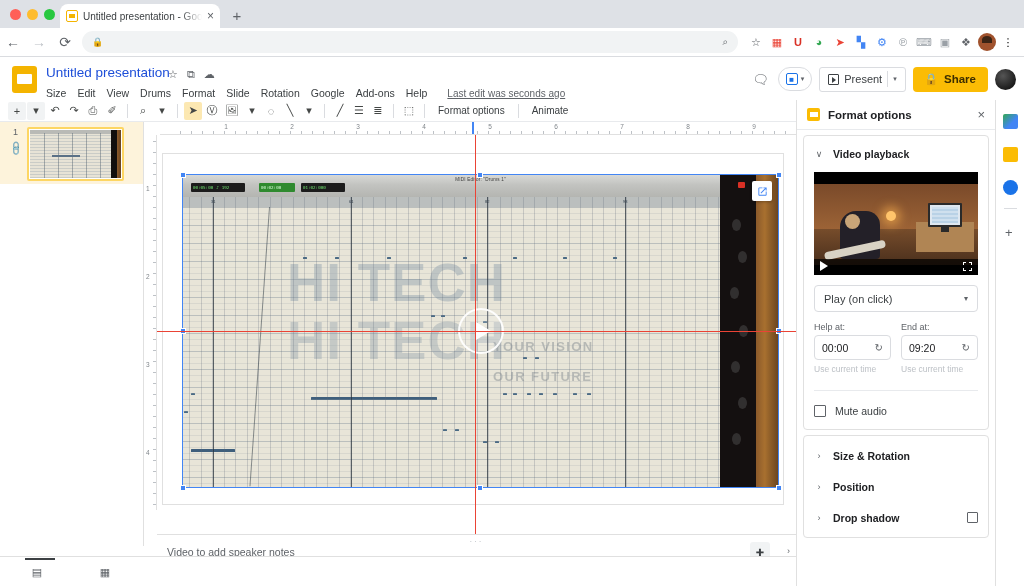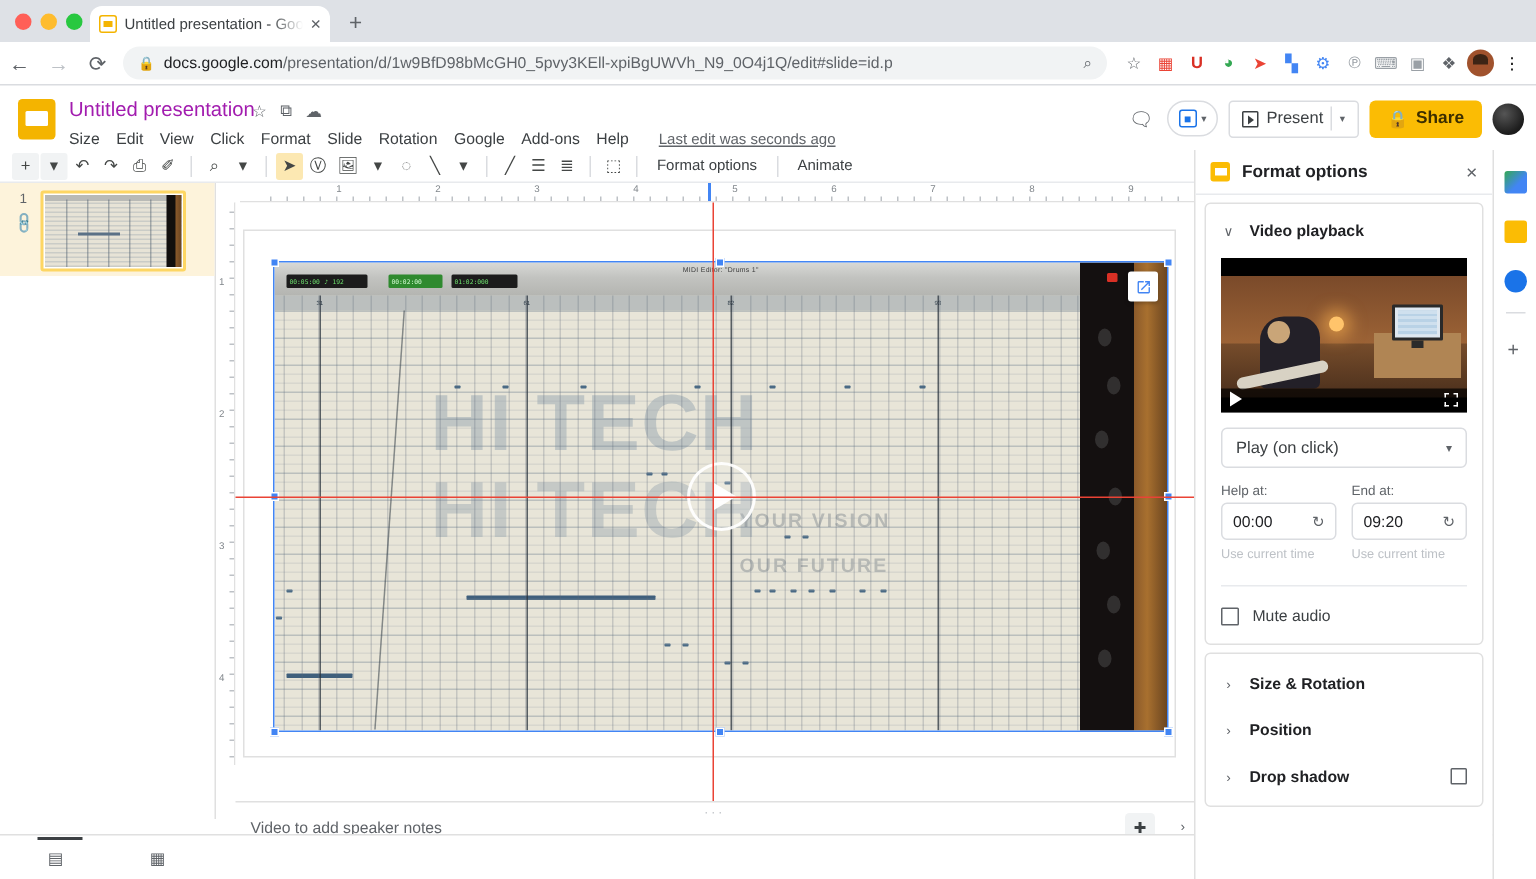--- a/index.html
+++ b/index.html
@@ -64,21 +64,21 @@
   .avatar-btn { width:18px; height:18px; border-radius:50%; background:#a0522d; position:relative; overflow:hidden; }
   .avatar-btn::after{ content:""; position:absolute; left:4px; top:3px; width:10px; height:7px; border-radius:50% 50% 0 0; background:#3c2415; }
 
   
   .slides-header { position:absolute; top:58px; left:0; width:1024px; height:42px; background:#fff; }
   .slides-logo {
     position:absolute; left:12px; top:8px; width:25px; height:27px;
     background:#f4b400; border-radius:3px;
   }
   .slides-logo::after{ content:""; position:absolute; left:5px; top:8px; width:15px; height:10px; background:#fff; border-radius:1px; }
-  .doc-title { position:absolute; left:46px; top:7px; font-size:13.5px; color:#a21caf; }
+  .doc-title { position:absolute; left:46px; top:7px; font-size:13.5px; color:#1d4ed8; }
   .title-icons { position:absolute; left:168px; top:10px; display:flex; gap:9px; font-size:11px; color:#5f6368; }
   .menu-bar { position:absolute; left:46px; top:29px; display:flex; gap:11px; align-items:center; }
   .menu-item { font-size:10.5px; color:#3c4043; }
   .last-edit { font-size:10px; color:#5f6368; text-decoration:underline; margin-left:9px; }
 
   .header-right { position:absolute; right:8px; top:60px; display:flex; align-items:center; gap:7px; height:38px; }
   .hdr-ico { width:20px; height:20px; display:flex; align-items:center; justify-content:center; font-size:13px; color:#5f6368; }
   .meet-btn {
     display:flex; align-items:center; gap:3px; border:1px solid #dadce0;
     border-radius:13px; height:24px; padding:0 7px;
@@ -312,21 +312,20 @@
     </div>
     <div class="tab-new">+</div>
   </div>
 
   <div class="browser-bar">
     <div class="nav-btn">←</div>
     <div class="nav-btn dim">→</div>
     <div class="nav-btn">⟳</div>
     <div class="omnibox">
       <span class="lock-ico">🔒</span>
-      <span class="omni-url"><b>docs.google.com</b><span>/presentation/d/1w9BfD98bMcGH0_5pvy3KEll-xpiBgUWVh_N9_0O4j1Q/edit#slide=id.p</span></span>
       <span class="omni-zoom">⌕</span>
     </div>
     <div class="ext-row">
       <div class="ext" style="color:#5f6368">☆</div>
       <div class="ext" style="color:#ea4335">▦</div>
       <div class="ext" style="color:#d93025;font-weight:bold">U</div>
       <div class="ext" style="color:#34a853">◕</div>
       <div class="ext" style="color:#ea4335">➤</div>
       <div class="ext" style="color:#4285f4">▚</div>
       <div class="ext" style="color:#4285f4">⚙</div>
@@ -346,21 +345,21 @@
     <div class="doc-title">Untitled presentation</div>
     <div class="title-icons">
       <span>☆</span>
       <span>⧉</span>
       <span>☁</span>
     </div>
     <div class="menu-bar">
       <span class="menu-item">Size</span>
       <span class="menu-item">Edit</span>
       <span class="menu-item">View</span>
-      <span class="menu-item">Click</span>
+      <span class="menu-item">Drums</span>
       <span class="menu-item">Format</span>
       <span class="menu-item">Slide</span>
       <span class="menu-item">Rotation</span>
       <span class="menu-item">Google</span>
       <span class="menu-item">Add-ons</span>
       <span class="menu-item">Help</span>
       <span class="last-edit">Last edit was seconds ago</span>
     </div>
   </div>
 

